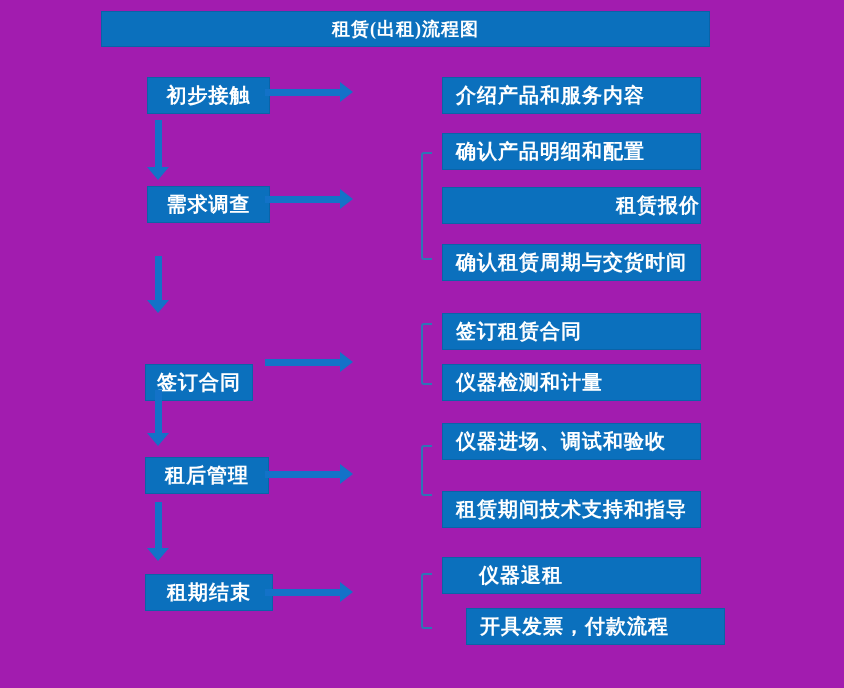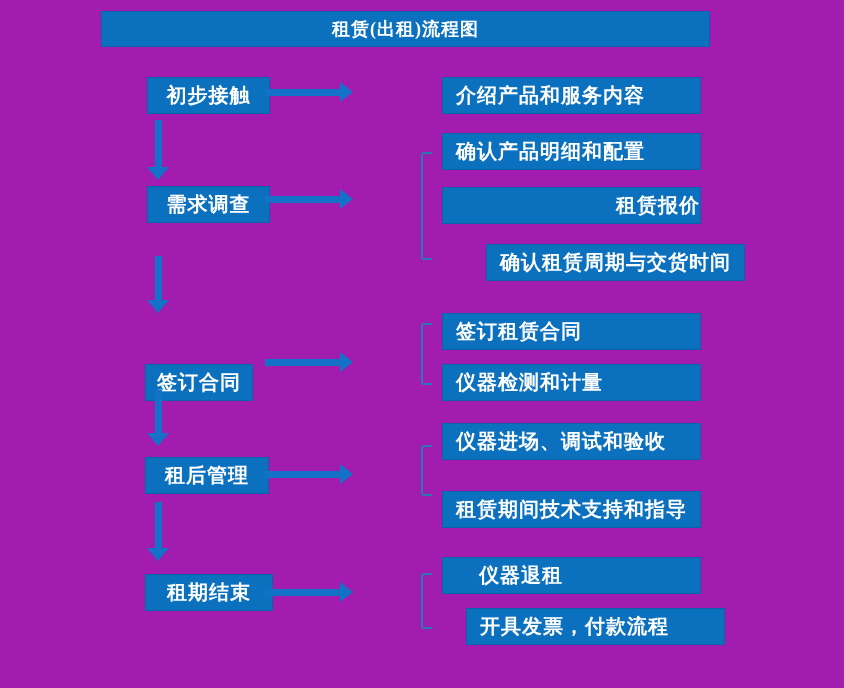--- a/index.html
+++ b/index.html
@@ -119,21 +119,21 @@
 
   <div class="bracket" style="top:152px;height:108px;"></div>
   <div class="bracket" style="top:323px;height:62px;"></div>
   <div class="bracket" style="top:445px;height:51px;"></div>
   <div class="bracket" style="top:573px;height:56px;"></div>
 
   <div class="bluebox detailbox" style="top:77px;">介绍产品和服务内容</div>
 
   <div class="bluebox detailbox" style="top:133px;">确认产品明细和配置</div>
   <div class="bluebox detailbox" style="top:187px;text-align:right;">租赁报价</div>
-  <div class="bluebox detailbox" style="top:244px;margin-left:44px;">确认租赁周期与交货时间</div>
+  <div class="bluebox detailbox" style="top:244px;">确认租赁周期与交货时间</div>
 
   <div class="bluebox detailbox" style="top:313px;">签订租赁合同</div>
   <div class="bluebox detailbox" style="top:364px;">仪器检测和计量</div>
 
   <div class="bluebox detailbox" style="top:423px;">仪器进场、调试和验收</div>
   <div class="bluebox detailbox" style="top:491px;">租赁期间技术支持和指导</div>
 
   <div class="bluebox detailbox" style="top:557px;padding-left:36px;">仪器退租</div>
   <div class="bluebox detailbox" style="top:608px;margin-left:24px;">开具发票，付款流程</div>
 

